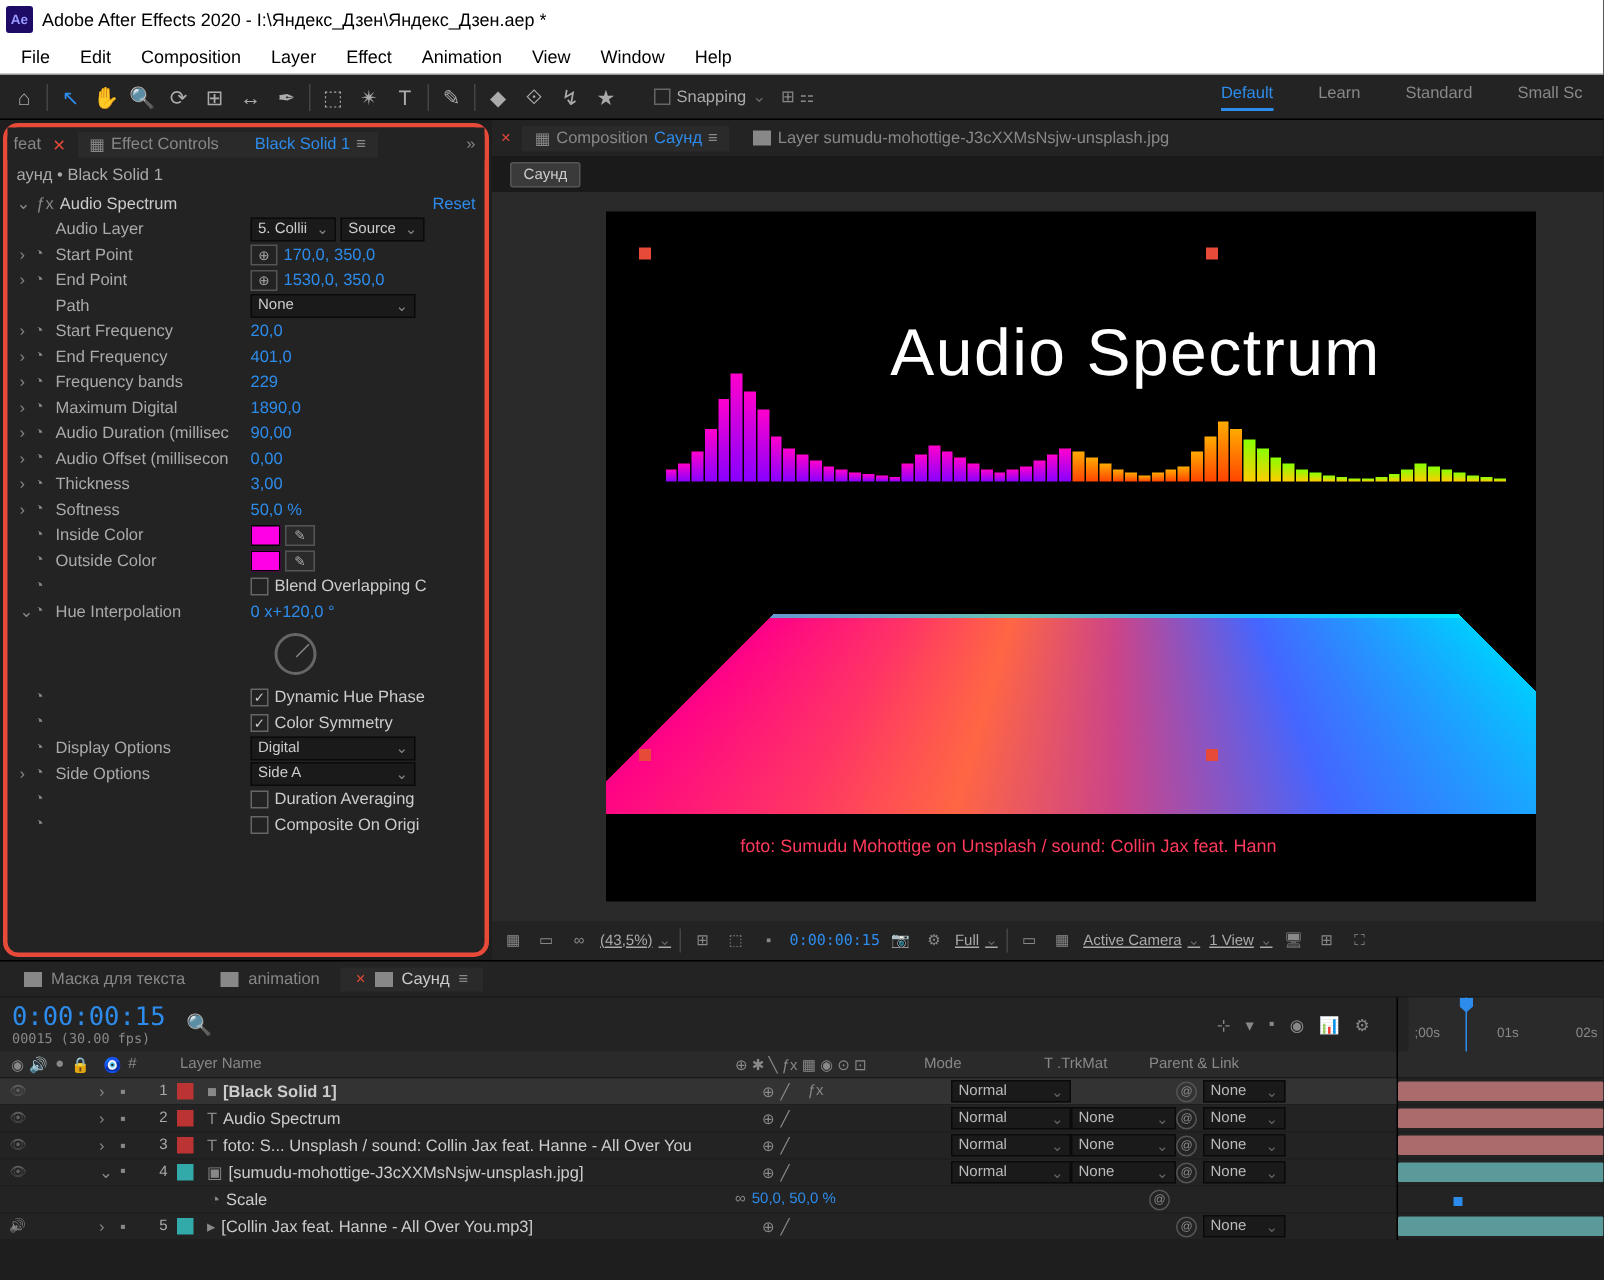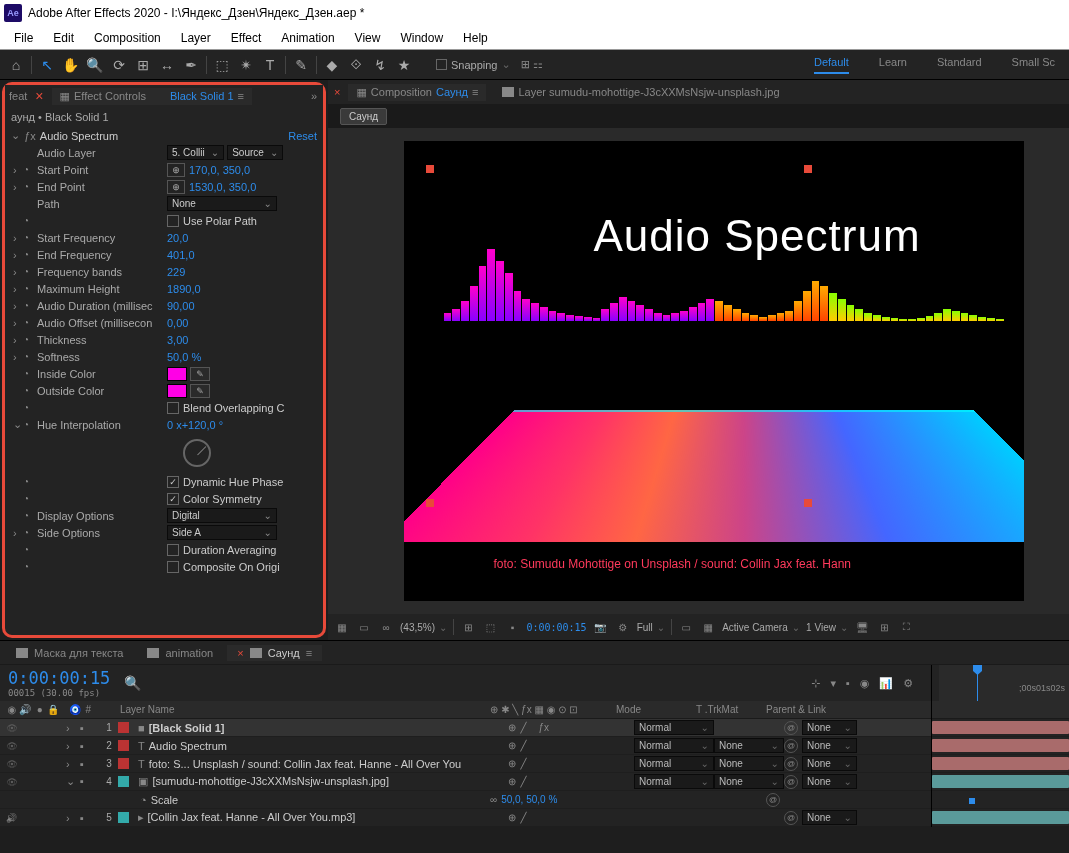--- a/index.html
+++ b/index.html
@@ -65,38 +65,38 @@
 .handle { position:absolute; width:8px; height:8px; background:#e84a3a; }
 .laptop { position:absolute; top:180px; left:0; right:0; bottom:0; overflow:hidden; }
 .kb { position:absolute; top:30px; left:60px; right:0; height:220px; background:linear-gradient(90deg,#ff0088 0%,#ff3366 20%,#ff6644 35%,#cc4488 50%,#4466ff 70%,#00ccff 100%); transform:perspective(400px) rotateX(55deg); border-top:6px solid rgba(0,255,255,0.6);}
 .spectrum { position:absolute; top:100px; left:40px; right:20px; height:80px; display:flex; align-items:flex-end; gap:1px; }
 .spectrum div { flex:1; background:linear-gradient(180deg,#ff00cc,#8800ff); }
 .red-arrow { position:absolute; left:330px; top:350px; width:80px; height:4px; background:#e84a3a; }
 .red-arrow::before { content:""; position:absolute; left:-6px; top:-4px; border:6px solid transparent; border-right-color:#e84a3a; }
 
 .viewer-footer { height:26px; background:#232323; display:flex; align-items:center; padding:0 6px; gap:6px; font-size:10px; color:#aaa; }
 .vf-sep { width:1px; height:16px; background:#444; }
-.vf-dd { display:flex; align-items:center; gap:2px; }
+.vf-dd { display:flex; align-items:center; gap:2px;text-decoration:underline; }
 .vf-dd::after { content:"⌄"; color:#666; margin-left:2px;}
 .vf-icon { width:16px; text-align:center; color:#888;}
 
 
 .timeline { background:#232323; border-top:1px solid #000; }
 .tl-tabs { height:24px; display:flex; align-items:center; padding:0 6px; gap:4px; border-bottom:1px solid #1a1a1a; }
 .tl-tab { padding:2px 10px; color:#888; font-size:11px; display:flex; align-items:center; gap:6px; }
 .tl-tab .sq { width:12px; height:10px; background:#888;}
 .tl-tab.active { background:#2a2a2a; color:#ccc; }
 .tl-tab.active .close { color:#e84a3a; }
 .tl-head { height:36px; display:flex; align-items:center; padding:0 8px; }
 .timecode { color:#2d8ceb; font-size:17px; font-family:monospace; }
 .timecode-sub { color:#888; font-size:9px; font-family:monospace; }
 .search-icn { color:#888; margin-left:14px; font-size:14px;}
 .tl-head-icons { margin-left:auto; display:flex; gap:10px; color:#888; padding-right:10px; }
 .ruler-area { margin-left:auto; width:130px; height:36px; position:relative; background:#2a2a2a; font-size:9px; color:#888;}
-.ruler-ticks { position:absolute; top:18px; left:0; right:0; display:flex; justify-content:flex-end; padding:0 4px;}
+.ruler-ticks { position:absolute; top:18px; left:0; right:0; display:flex; justify-content:space-between; padding:0 4px;}
 .playhead { position:absolute; left:38px; top:0; bottom:0; width:1px; background:#2d8ceb;}
 .playhead::before { content:""; position:absolute; top:0; left:-4px; width:9px; height:10px; background:#2d8ceb; clip-path:polygon(0 0,100% 0,100% 60%,50% 100%,0 60%);}
 
 .layer-header { height:18px; background:#2a2a2a; display:flex; align-items:center; font-size:10px; color:#888; border-bottom:1px solid #1a1a1a; }
 
 .layer-row { height:18px; display:flex; align-items:center; font-size:11px; color:#ccc; border-bottom:1px solid #1e1e1e; position:relative;}
 .col-av { width:60px; display:flex; gap:2px; padding-left:6px;}
 .col-av span { width:14px; text-align:center; color:#888; font-size:10px;}
 .col-tw { width:20px; display:flex; justify-content:center; color:#888;}
 .col-num { width:18px; text-align:center; color:#aaa; font-size:10px;}
@@ -220,48 +220,41 @@
           <div class="target">⊕</div>
           <span class="val">1530,0, 350,0</span>
         </div>
         <div class="prop-row">
           <span class="twist"></span>
           <span class="stopwatch"></span>
           <span class="label">Path</span>
           <span class="dd" style="min-width:110px;">None</span>
         </div>
         <div class="prop-row">
-          <span class="twist"></span>
-          <span class="stopwatch stopw"></span>
-          <span class="label"></span>
-          <div class="cb"></div>
-          <span>Use Polar Path</span>
-        </div>
-        <div class="prop-row">
           <span class="twist twirl-c"></span>
           <span class="stopwatch stopw"></span>
           <span class="label">Start Frequency</span>
           <span class="val">20,0</span>
         </div>
         <div class="prop-row">
           <span class="twist twirl-c"></span>
           <span class="stopwatch stopw"></span>
           <span class="label">End Frequency</span>
           <span class="val">401,0</span>
         </div>
         <div class="prop-row">
           <span class="twist twirl-c"></span>
           <span class="stopwatch stopw"></span>
           <span class="label">Frequency bands</span>
           <span class="val">229</span>
         </div>
         <div class="prop-row">
           <span class="twist twirl-c"></span>
           <span class="stopwatch stopw"></span>
-          <span class="label">Maximum Height</span>
+          <span class="label">Maximum Digital</span>
           <span class="val">1890,0</span>
         </div>
         <div class="prop-row">
           <span class="twist twirl-c"></span>
           <span class="stopwatch stopw"></span>
           <span class="label">Audio Duration (millisec</span>
           <span class="val">90,00</span>
         </div>
         <div class="prop-row">
           <span class="twist twirl-c"></span>

